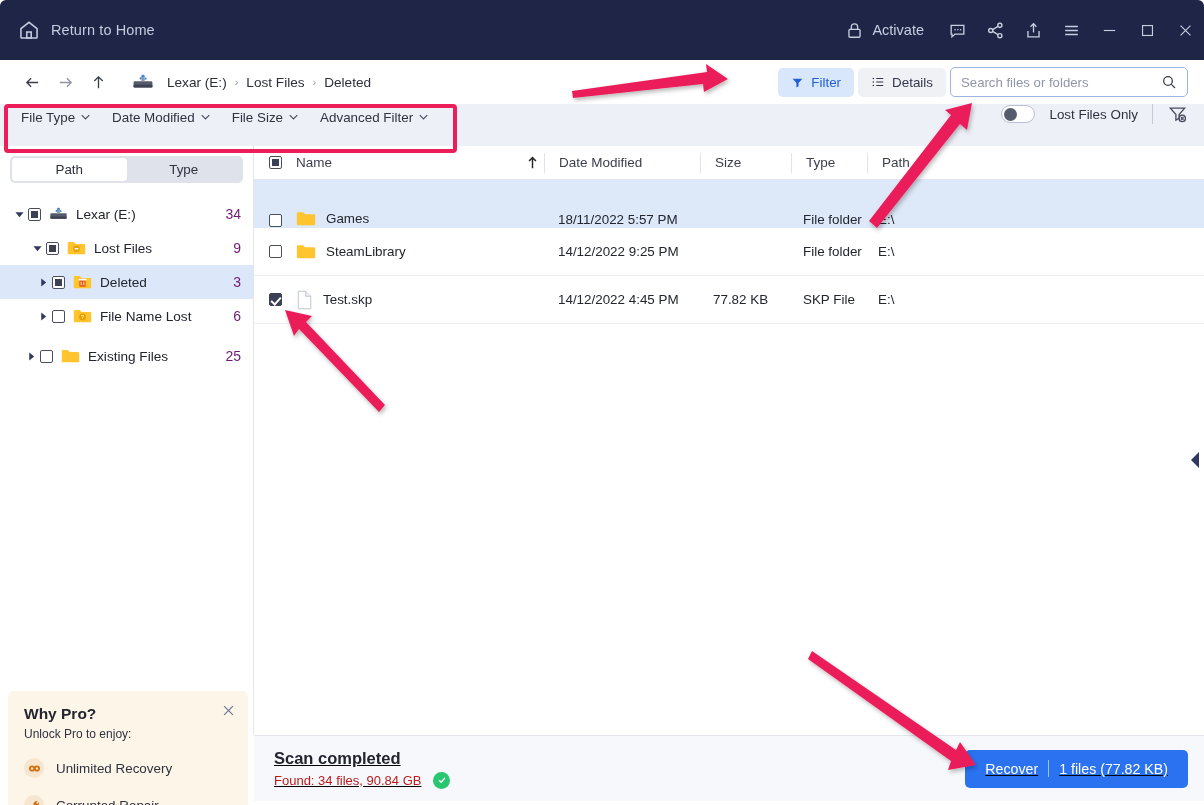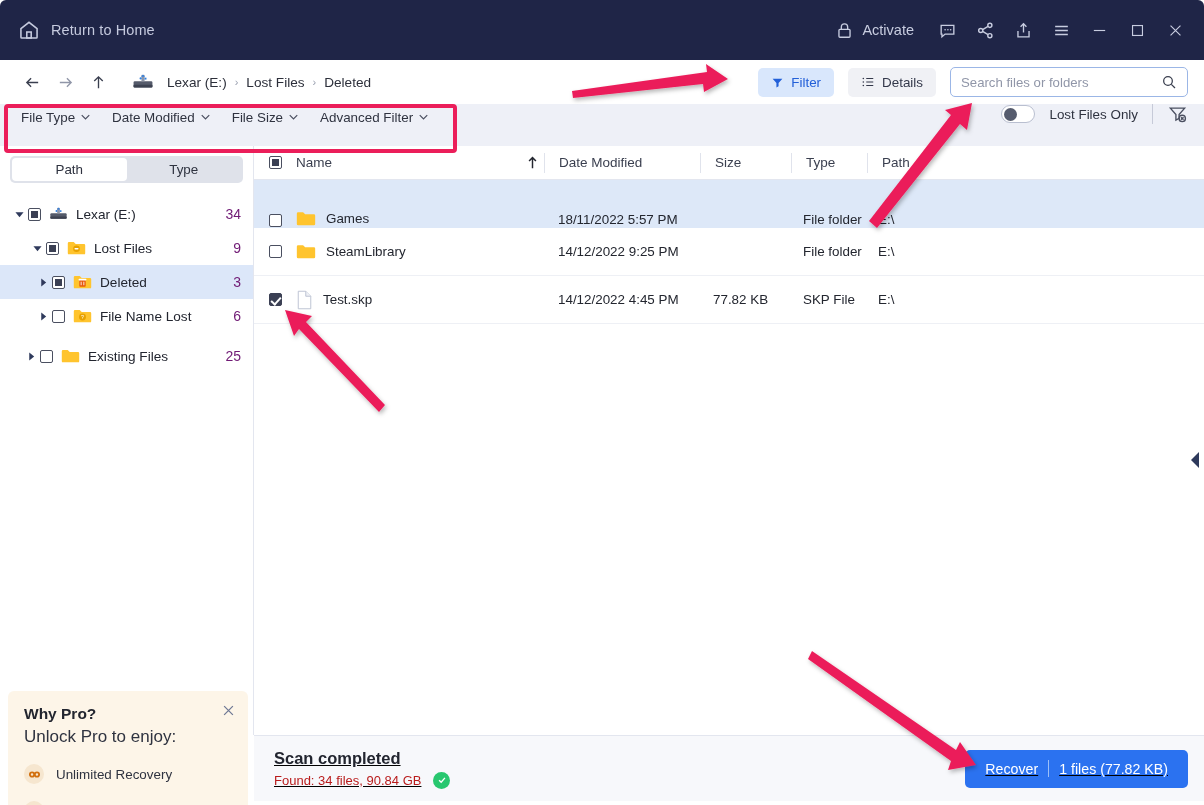--- a/index.html
+++ b/index.html
@@ -19,21 +19,21 @@
   
   .titlebar {
     position: absolute; left: 0; top: 0; width: 1204px; height: 60px;
     background: #1f2547;
     display: flex; align-items: center;
     border-radius: 6px 6px 0 0;
   }
   .tb-left { display: flex; align-items: center; gap: 11px; padding-left: 18px; }
   .home-ico { width: 22px; height: 22px; display: block; }
   .tb-home-label { color: #c5cade; font-size: 14.5px; letter-spacing: .1px; }
-  .tb-right { margin-left: auto; display: flex; align-items: flex-end; padding-right: 10px; }
+  .tb-right { margin-left: auto; display: flex; align-items: flex-end; }
   .tb-btn {
     height: 60px; min-width: 38px;
     display: flex; align-items: center; justify-content: center;
     color: #c8cde0; gap: 8px; padding: 0 9px;
   }
   .tb-btn.activate { padding: 0 14px 0 8px; }
   .tb-btn .lbl { font-size: 14.5px; color: #c8cde0; }
   .tb-ico { width: 19px; height: 19px; display: block; }
   .tb-ico.small { width: 17px; height: 17px; }
 
@@ -44,21 +44,21 @@
   }
   .nav-arrows { display: flex; align-items: center; gap: 0px; padding-left: 16px; }
   .nav-btn { width: 33px; height: 30px; display: flex; align-items: center; justify-content: center; }
   .nav-btn svg { width: 17px; height: 17px; }
   .crumbs { display: flex; align-items: center; gap: 7px; margin-left: 17px; }
   .crumb-txt { font-size: 13.6px; color: #2c2f3a; }
   .crumb-sep { font-size: 11px; color: #9aa0b0; margin: 0 1px; }
   .usb-ico { width: 22px; height: 16px; display: block; margin-right: 6px; }
 
   .topright-tools {
-    margin-left: auto; display: flex; align-items: center; gap: 14px; padding-right: 16px;
+    margin-left: auto; display: flex; align-items: center; gap: 4px; padding-right: 16px;
   }
   .pill {
     height: 29px; border-radius: 5px; display: flex; align-items: center;
     gap: 7px; padding: 0 13px; font-size: 13.4px; color: #33384a;
     background: #f0f1f5;
   }
   .pill.active { background: #d9e7fc; color: #2360d8; }
   .searchbox {
     width: 238px; height: 30px; border: 1px solid #9bb6e6; border-radius: 5px;
     background: #fff; display: flex; align-items: center; padding: 0 10px;
@@ -130,21 +130,21 @@
   }
   .fico { width: 19px; height: 16px; margin: 0 8px 0 8px; display: block; flex: 0 0 auto; }
   .tcount { margin-left: auto; font-size: 14px; color: #701a75; }
 
   
   .procard {
     position: absolute; left: 8px; top: 545px; width: 240px; height: 252px;
     background: #fdf5e8; border-radius: 6px; padding: 14px 16px 0 16px;
   }
   .pc-title { font-size: 15.5px; font-weight: bold; color: #22252f; }
-  .pc-sub { font-size: 17px; color: #2f3340; margin-top: 4px; }
+  .pc-sub { font-size: 12px; color: #2f3340; margin-top: 4px; }
   .pc-close { position: absolute; right: 12px; top: 12px; width: 15px; height: 15px; }
   .pc-item { display: flex; align-items: center; gap: 12px; margin-top: 17px; }
   .pc-badge {
     width: 20px; height: 20px; border-radius: 50%; background: #f6e6cf;
     display: flex; align-items: center; justify-content: center;
   }
   .pc-badge svg { width: 13px; height: 13px; }
   .pc-item span { font-size: 13.4px; color: #2f3340; }
 
   

